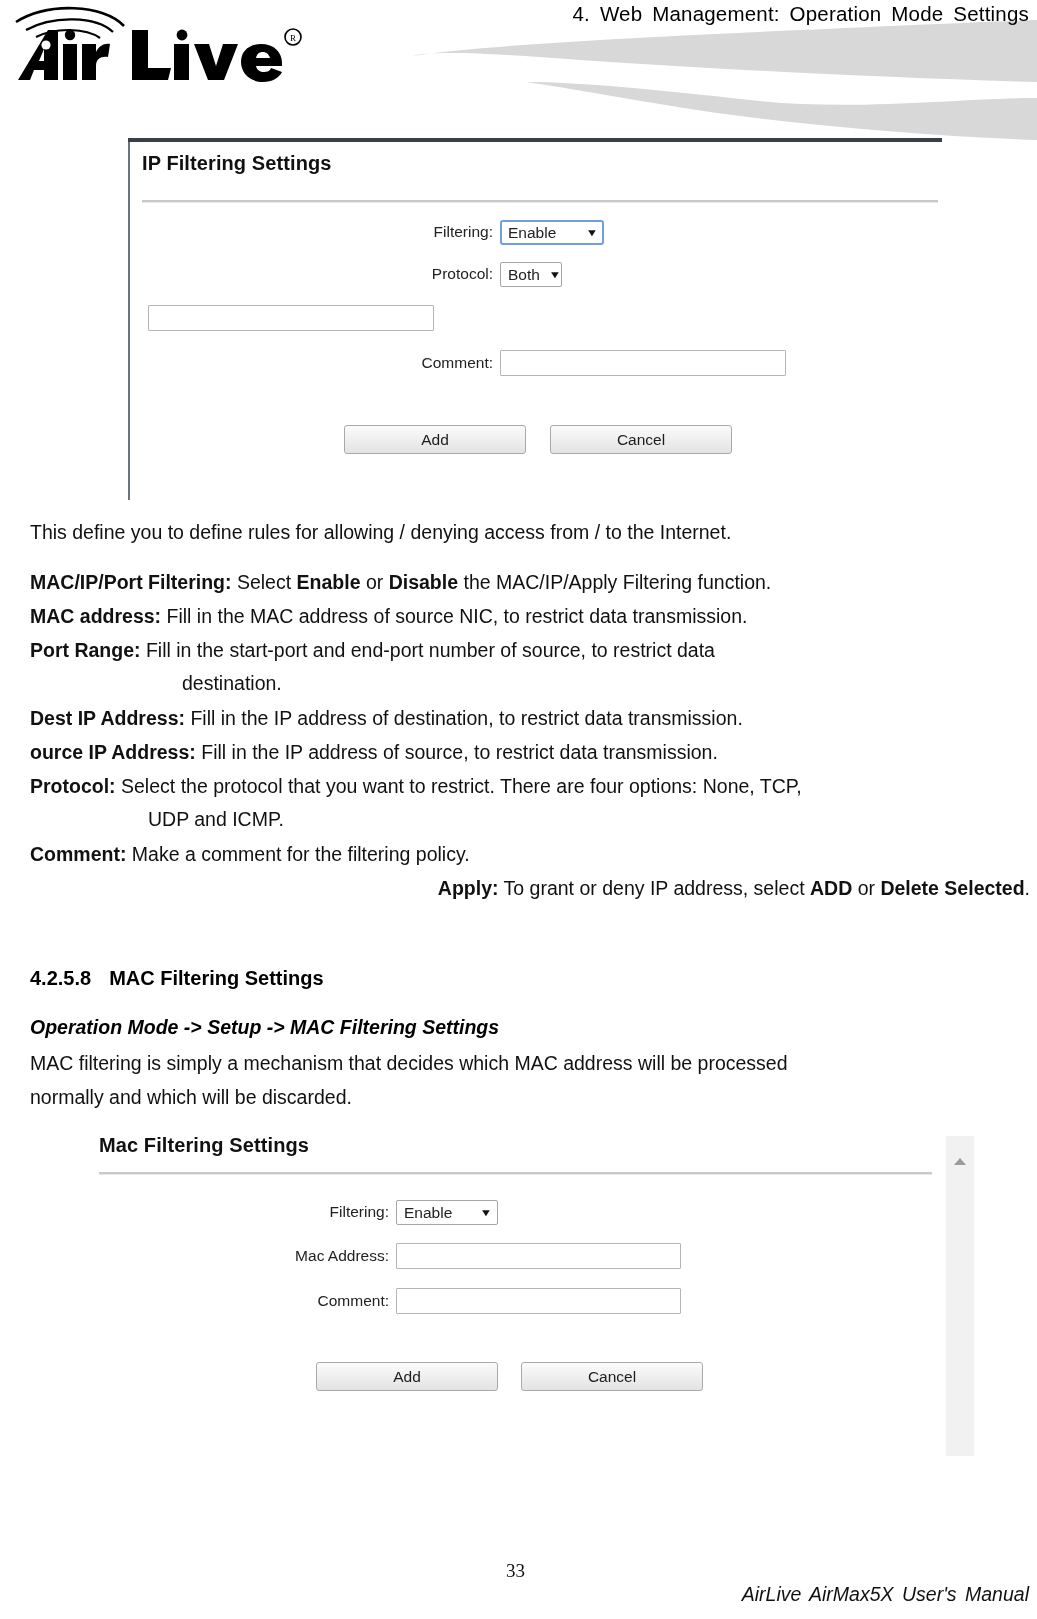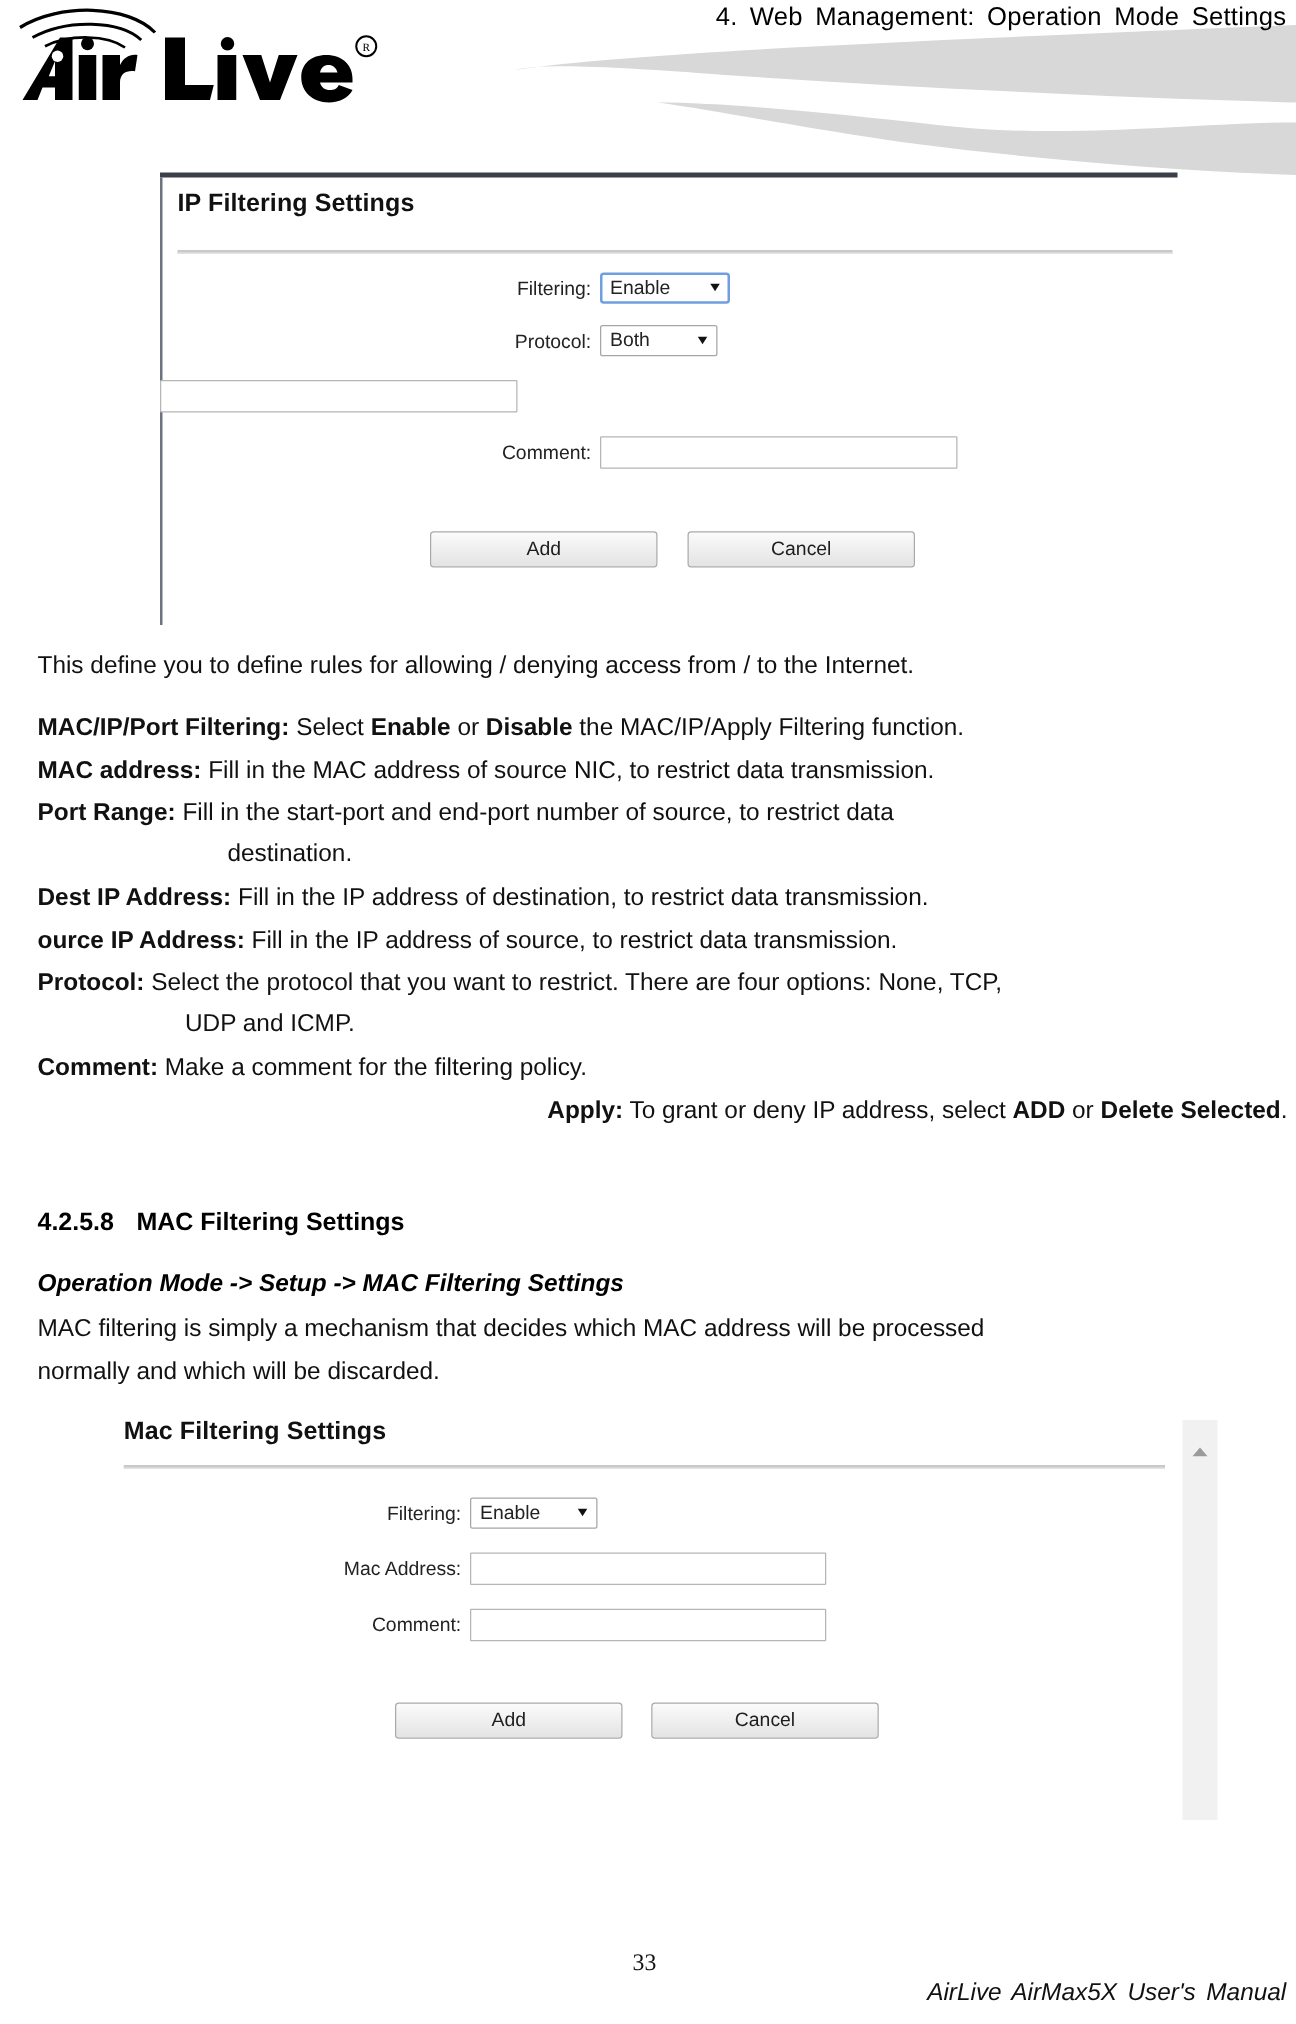--- a/index.html
+++ b/index.html
@@ -83,22 +83,23 @@
   .panel-rule {
     position: absolute;
     height: 2px;
     background: #c9c9c9;
     border-bottom: 1px solid #e8e8e8;
   }
 
   .form-row {
     position: absolute;
     display: flex;
-    align-items: flex-start;
+    align-items: center;
     height: 28px;
+    padding-left: 20px;
   }
   .form-label {
     text-align: right;
     font-size: 15.5px;
     color: #222222;
     padding-right: 7px;
     white-space: nowrap;
     line-height: 28px;
   }
   .ui-select {
@@ -273,21 +274,21 @@
     <div class="form-row" style="left:0px; top:80px;">
       <div class="form-label" style="width:345px;">Filtering:</div>
       <div class="ui-select focused" style="width:104px;">
         <span>Enable</span>
         <span class="caret">▼</span>
       </div>
     </div>
 
     <div class="form-row" style="left:0px; top:122px;">
       <div class="form-label" style="width:345px;">Protocol:</div>
-      <div class="ui-select" style="width:94px;">
+      <div class="ui-select" style="width:62px;">
         <span>Both</span>
         <span class="caret">▼</span>
       </div>
     </div>
 
     <div class="form-row" style="left:0px; top:166px;">
       <input class="ui-input" type="text" style="width: 286px;" placeholder="">
     </div>
 
     <div class="form-row" style="left:0px; top:211px;">

